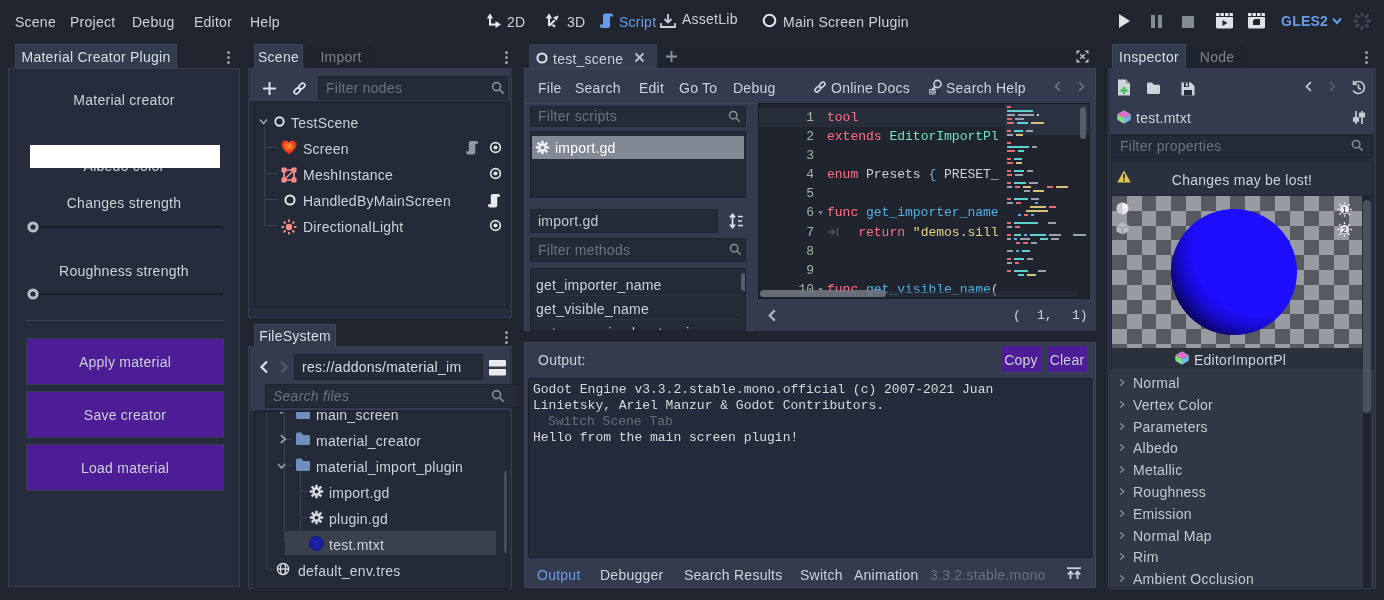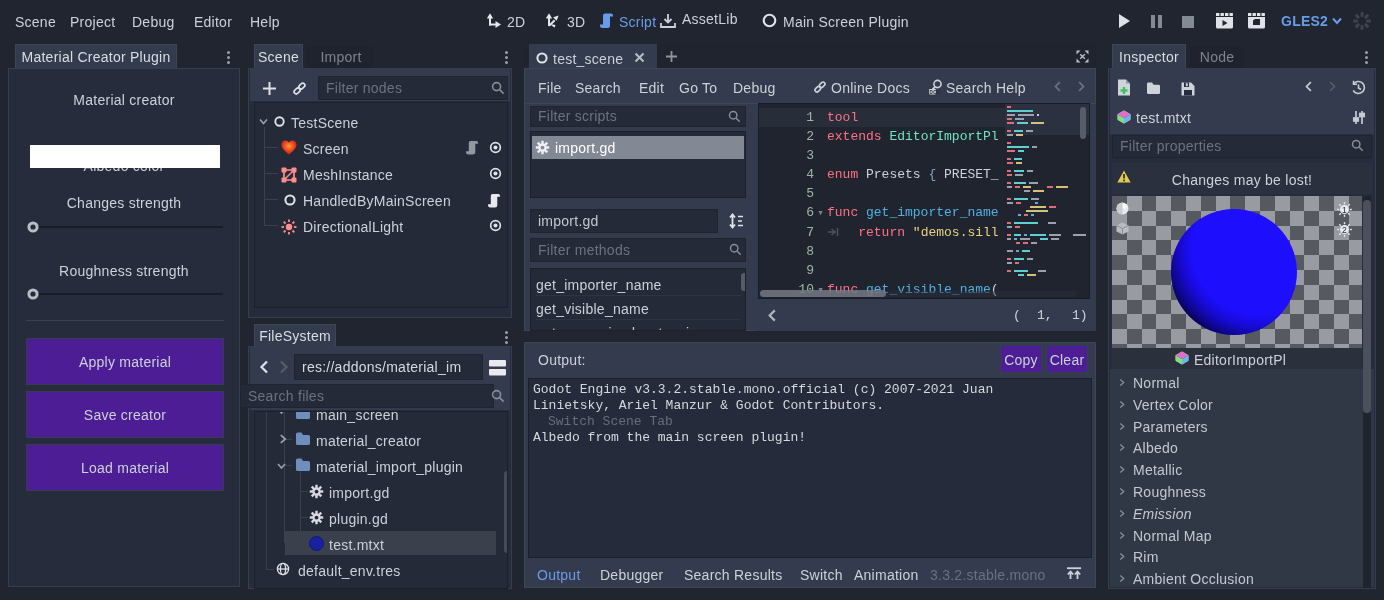--- a/index.html
+++ b/index.html
@@ -292,21 +292,21 @@
     <path d="M8 1.5 L2.5 7 L8 12.5" fill="none" stroke="#dfe2e7" stroke-width="2.2"></path>
   </svg>
 <svg style="left:279px;top:360px;" width="10" height="14" viewBox="0 0 10 14">
     <path d="M2 1.5 L7.5 7 L2 12.5" fill="none" stroke="#565c66" stroke-width="2.2"></path>
   </svg>
 <div class="well" style="left:294px;top:354px;width:189px;height:26px;line-height:24px;color:#d6dae0;overflow:hidden;"><span style="margin-left:7px;">res://addons/material_im</span></div>
 <svg style="left:489px;top:359px;" width="17" height="17" viewBox="0 0 17 17">
     <rect x="0" y="1" width="17" height="6.5" rx="1" fill="#e8eaed"></rect>
     <rect x="0" y="10" width="17" height="6.5" rx="1" fill="#e8eaed"></rect>
   </svg>
-<div class="well" style="left:240px;top:384px;width:254px;height:24px;line-height:22px;"><span style="margin-left:7px;">Search files</span></div>
+<div class="well" style="left:265px;top:384px;width:254px;height:24px;line-height:22px;font-style:italic;"><span style="margin-left:7px;">Search files</span></div>
 <svg style="left:491px;top:389px;" width="14" height="14" viewBox="0 0 14 14">
     <use href="#mag"></use>
   </svg>
 <div class="tree" style="left:254px;top:411px;width:254px;height:178px;overflow:hidden;">
   <div class="abs" style="left:11px;top:0px;width:1px;height:157px;background:#3a404e;"></div>
   <div class="abs" style="left:29px;top:0px;width:1px;height:131px;background:#3a404e;"></div>
   <div class="abs" style="left:11px;top:157px;width:8px;height:1px;background:#3a404e;"></div>
   <div class="abs" style="left:29px;top:27px;width:8px;height:1px;background:#3a404e;"></div>
   <div class="abs" style="left:29px;top:53px;width:8px;height:1px;background:#3a404e;"></div>
   <div class="abs" style="left:45px;top:53px;width:1px;height:78px;background:#3a404e;"></div>
@@ -552,21 +552,21 @@
 <div class="t mono" style="left:1072px;top:308px;">1)</div>
 
 <div class="abs" style="left:524px;top:342px;width:572px;height:246px;background:#343b4e;border:1px solid #3d4557;box-sizing:border-box;"></div>
 <div class="t" style="left:538px;top:352px;">Output:</div>
 <div class="btn" style="left:1000px;top:345px;width:42px;height:28px;line-height:28px;">Copy</div>
 <div class="btn" style="left:1046px;top:345px;width:42px;height:28px;line-height:28px;">Clear</div>
 <div class="abs" style="left:528px;top:378px;width:564px;height:180px;background:#252b3a;border:1px solid #1b202a;box-sizing:border-box;"></div>
 <div class="t mono" style="left:533px;top:382px;color:#d5d9de;">Godot Engine v3.3.2.stable.mono.official (c) 2007-2021 Juan</div>
 <div class="t mono" style="left:533px;top:398px;color:#d5d9de;">Linietsky, Ariel Manzur &amp; Godot Contributors.</div>
 <div class="t mono" style="left:533px;top:414px;color:#676d7a;margin-left:15px;">Switch Scene Tab</div>
-<div class="t mono" style="left:533px;top:430px;color:#d5d9de;">Albedo from the main screen plugin!</div>
+<div class="t mono" style="left:533px;top:430px;color:#d5d9de;">Hello from the main screen plugin!</div>
 <div class="t" style="left:537px;top:567px;color:#699ce8;">Output</div>
 <div class="t" style="left:600px;top:567px;">Debugger</div>
 <div class="t" style="left:684px;top:567px;">Search Results</div>
 <div class="t" style="left:800px;top:567px;">Switch</div>
 <div class="t" style="left:854px;top:567px;">Animation</div>
 <div class="t" style="left:930px;top:567px;color:#6a7080;">3.3.2.stable.mono</div>
 <svg style="left:1066px;top:567px;" width="16" height="13" viewBox="0 0 16 13">
     <g stroke="#ccd1da" stroke-width="1.8" fill="none">
       <path d="M1 1.2 h14"></path>
       <path d="M4.5 12 V5 M1.8 7.5 L4.5 4.5 L7.2 7.5"></path>
@@ -808,21 +808,21 @@
       <path d="M1.5 1 L5.5 4.5 L1.5 8" fill="none" stroke="#8a8f99" stroke-width="1.5"></path>
     </svg>
     <div class="t" style="left:1133px;top:462.20000000000005px;color:#c3c8d0;">Metallic</div>
     <svg style="left:1119px;top:487.00000000000006px;" width="6" height="9" viewBox="0 0 7 9">
       <path d="M1.5 1 L5.5 4.5 L1.5 8" fill="none" stroke="#8a8f99" stroke-width="1.5"></path>
     </svg>
     <div class="t" style="left:1133px;top:484.00000000000006px;color:#c3c8d0;">Roughness</div>
     <svg style="left:1119px;top:508.80000000000007px;" width="6" height="9" viewBox="0 0 7 9">
       <path d="M1.5 1 L5.5 4.5 L1.5 8" fill="none" stroke="#8a8f99" stroke-width="1.5"></path>
     </svg>
-    <div class="t" style="left:1133px;top:505.80000000000007px;color:#c3c8d0;font-style:italic;">Emission</div>
+    <div class="t" style="left:1133px;top:505.80000000000007px;color:#c3c8d0;">Emission</div>
     <svg style="left:1119px;top:530.6px;" width="6" height="9" viewBox="0 0 7 9">
       <path d="M1.5 1 L5.5 4.5 L1.5 8" fill="none" stroke="#8a8f99" stroke-width="1.5"></path>
     </svg>
     <div class="t" style="left:1133px;top:527.6px;color:#c3c8d0;">Normal Map</div>
     <svg style="left:1119px;top:552.4px;" width="6" height="9" viewBox="0 0 7 9">
       <path d="M1.5 1 L5.5 4.5 L1.5 8" fill="none" stroke="#8a8f99" stroke-width="1.5"></path>
     </svg>
     <div class="t" style="left:1133px;top:549.4px;color:#c3c8d0;">Rim</div>
     <svg style="left:1119px;top:574.1999999999999px;" width="6" height="9" viewBox="0 0 7 9">
       <path d="M1.5 1 L5.5 4.5 L1.5 8" fill="none" stroke="#8a8f99" stroke-width="1.5"></path>

